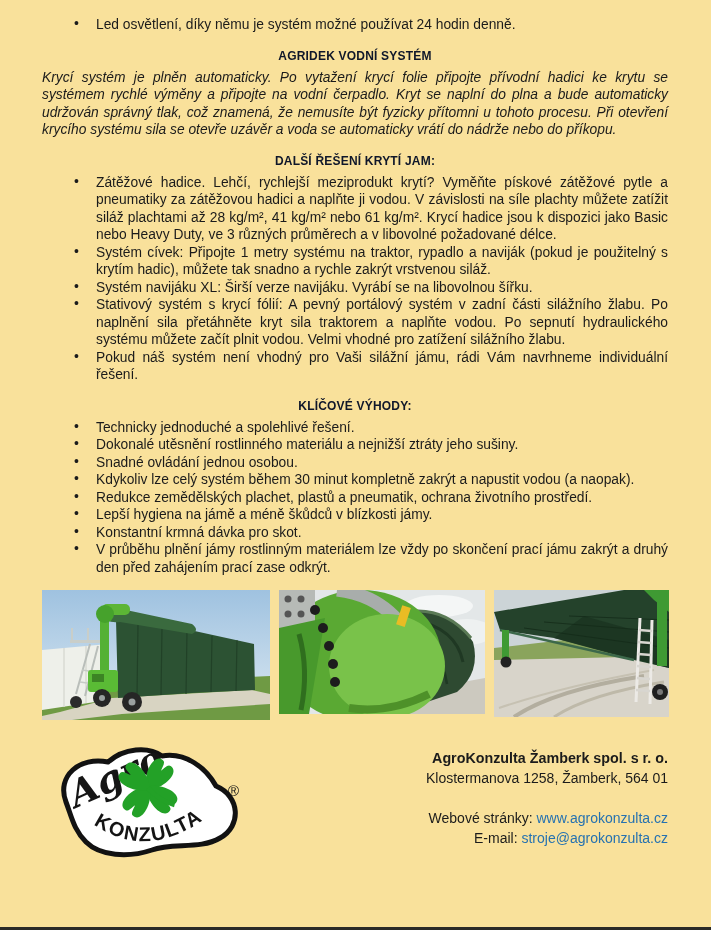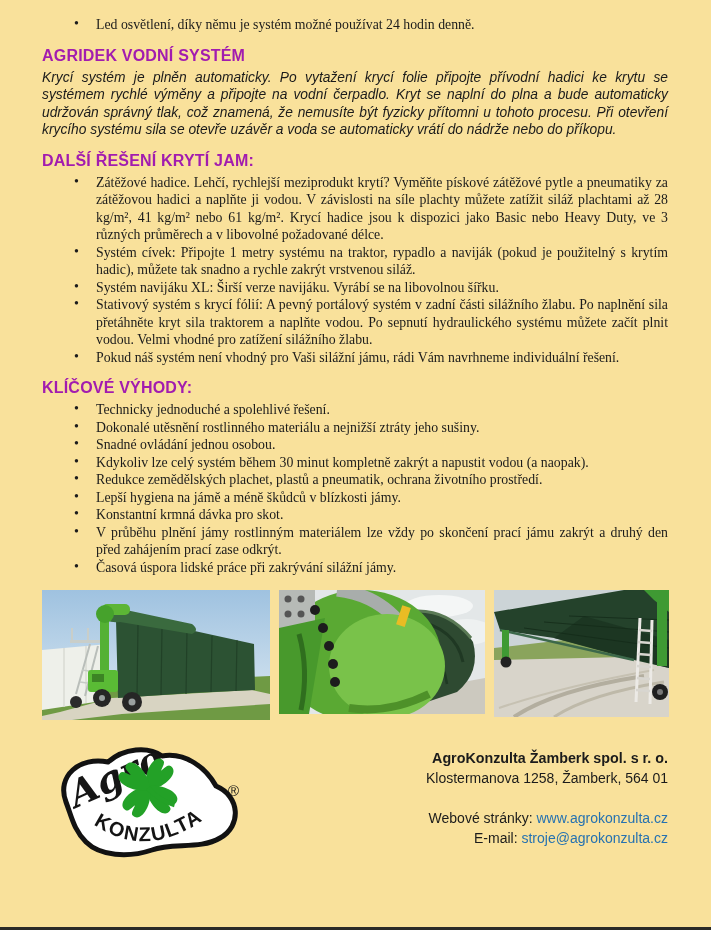--- a/index.html
+++ b/index.html
@@ -4,25 +4,25 @@
 <style>
   html,body{margin:0;padding:0;background:#F9E19B;}
   .page{
     width:711px;height:930px;box-sizing:border-box;
     padding:14px 43px 0 42px;position:relative;overflow:hidden;
     font-family:"Liberation Sans",sans-serif;
     font-size:13.8px;line-height:17.5px;color:#1B1B1B;
     background:#F9E19B;
   }
   .bottom-line{position:absolute;left:0;right:0;bottom:0;height:3px;background:#2A2A28;}
-  h2.sec{font-size:16px;line-height:18px;font-weight:bold;color:#a21caf;
-         margin:13px 0 4px 0;letter-spacing:.2px;}
+  h2.sec{font-size:12px;line-height:18px;font-weight:bold;color:#0f172a;
+         margin:13px 0 4px 0;letter-spacing:.2px;text-align:center;}
   p.body{margin:0;text-align:justify;font-style:italic;}
   ul.doc{list-style:none;margin:0;padding:0 0 0 30px;}
-  ul.doc li{position:relative;padding-left:24px;text-align:justify;margin:0 0;font-family:Liberation Serif, serif;}
+  ul.doc li{position:relative;padding-left:24px;text-align:justify;margin:0 0;}
   ul.doc li::before{content:"\2022";position:absolute;left:2px;top:-1px;font-size:14px;}
   ul.intro{margin-top:2px;}
   .photos{display:flex;gap:9px;margin-top:14px;align-items:flex-start;}
   .photo{flex:none;display:block;}
   .footer{display:flex;margin-top:20px;align-items:flex-start;}
   .logo{flex:none;width:212px;height:122px;margin-left:0;}
   .contact{flex:1;text-align:right;font-size:14px;line-height:20px;padding-top:8px;}
   .company{font-weight:bold;font-size:14.3px;}
   .spacer-line{height:20px;}
   a.link{color:#2672B0;cursor:pointer;}
@@ -51,21 +51,20 @@
   <h2 class="sec">KLÍČOVÉ VÝHODY:</h2>
   <ul class="doc">
     <li>Technicky jednoduché a spolehlivé řešení.</li>
     <li>Dokonalé utěsnění rostlinného materiálu a nejnižší ztráty jeho sušiny.</li>
     <li>Snadné ovládání jednou osobou.</li>
     <li>Kdykoliv lze celý systém během 30 minut kompletně zakrýt a napustit vodou (a naopak).</li>
     <li>Redukce zemědělských plachet, plastů a pneumatik, ochrana životního prostředí.</li>
     <li>Lepší hygiena na jámě a méně škůdců v blízkosti jámy.</li>
     <li>Konstantní krmná dávka pro skot.</li>
     <li>V průběhu plnění jámy rostlinným materiálem lze vždy po skončení prací jámu zakrýt a druhý den před zahájením prací zase odkrýt.</li>
-    <li>Časová úspora lidské práce při zakrývání silážní jámy.</li>
   </ul>
 
   <div class="photos">
 
     <svg class="photo" width="228" height="130" viewBox="0 0 228 130">
       <defs>
         <linearGradient id="sky1" x1="0" y1="0" x2="0" y2="1">
           <stop offset="0" stop-color="#9FC2E0"></stop>
             <stop offset="1" stop-color="#DCE9F2"></stop>
         </linearGradient>

